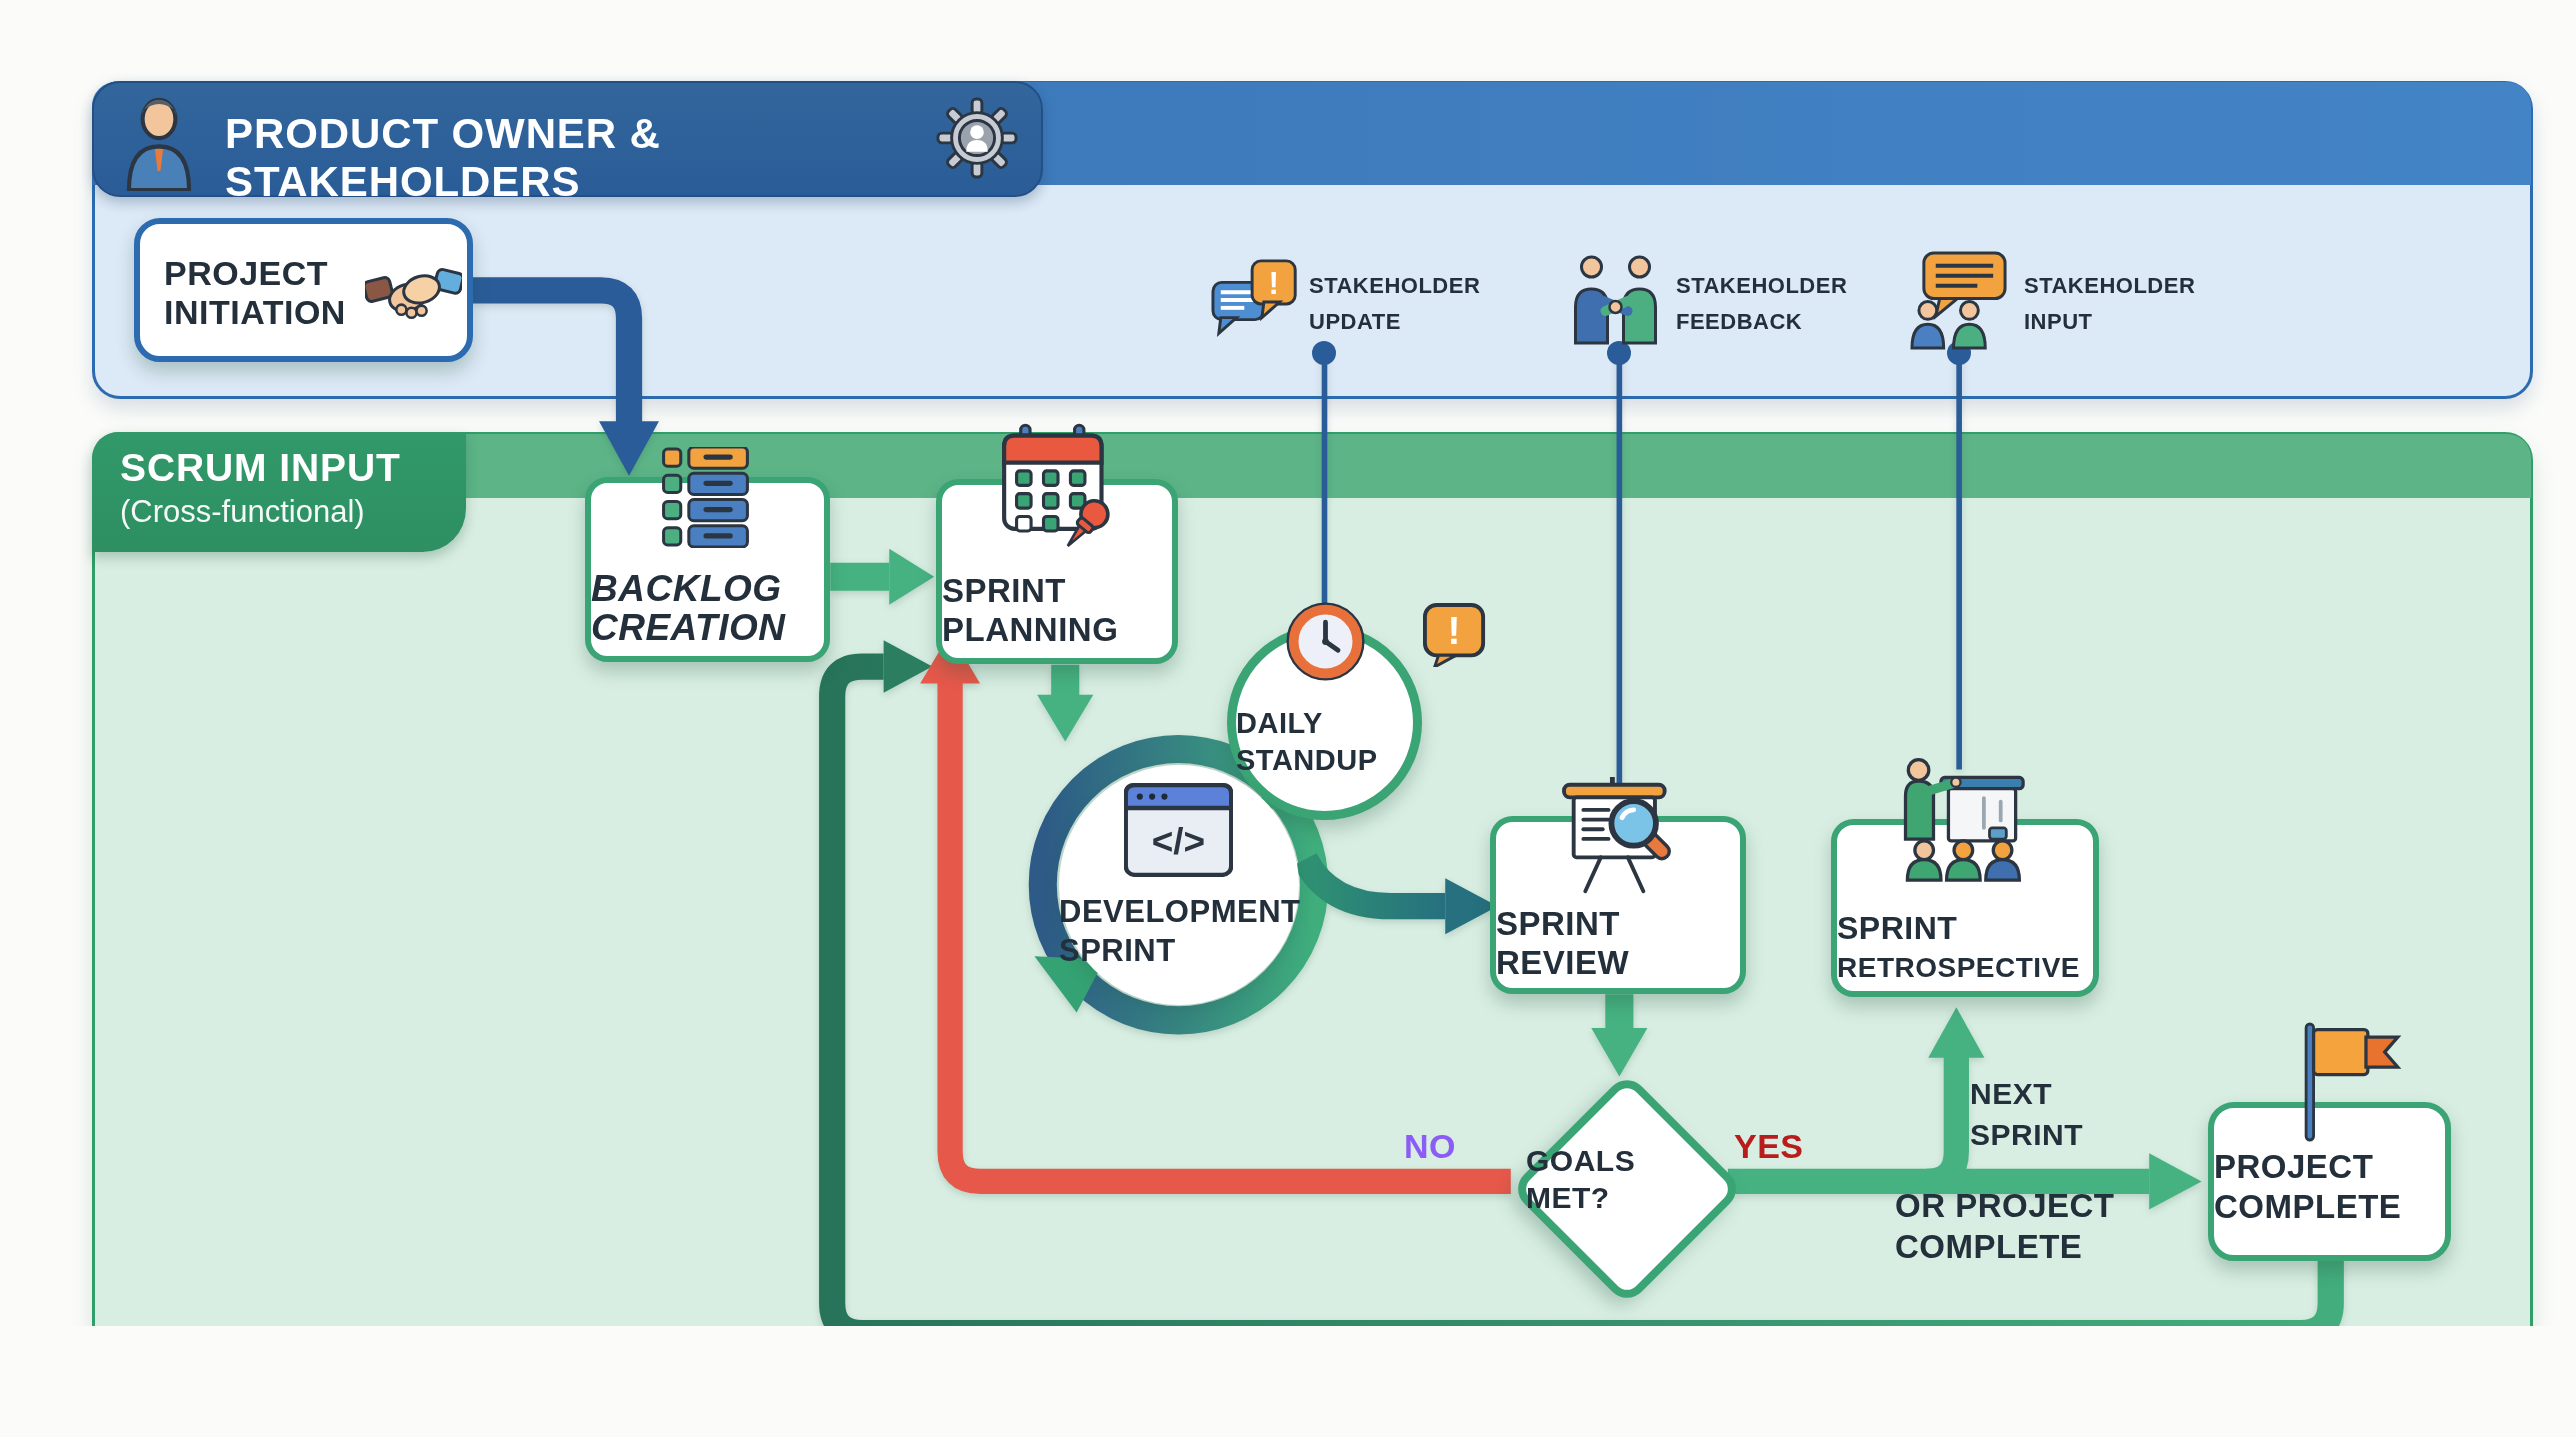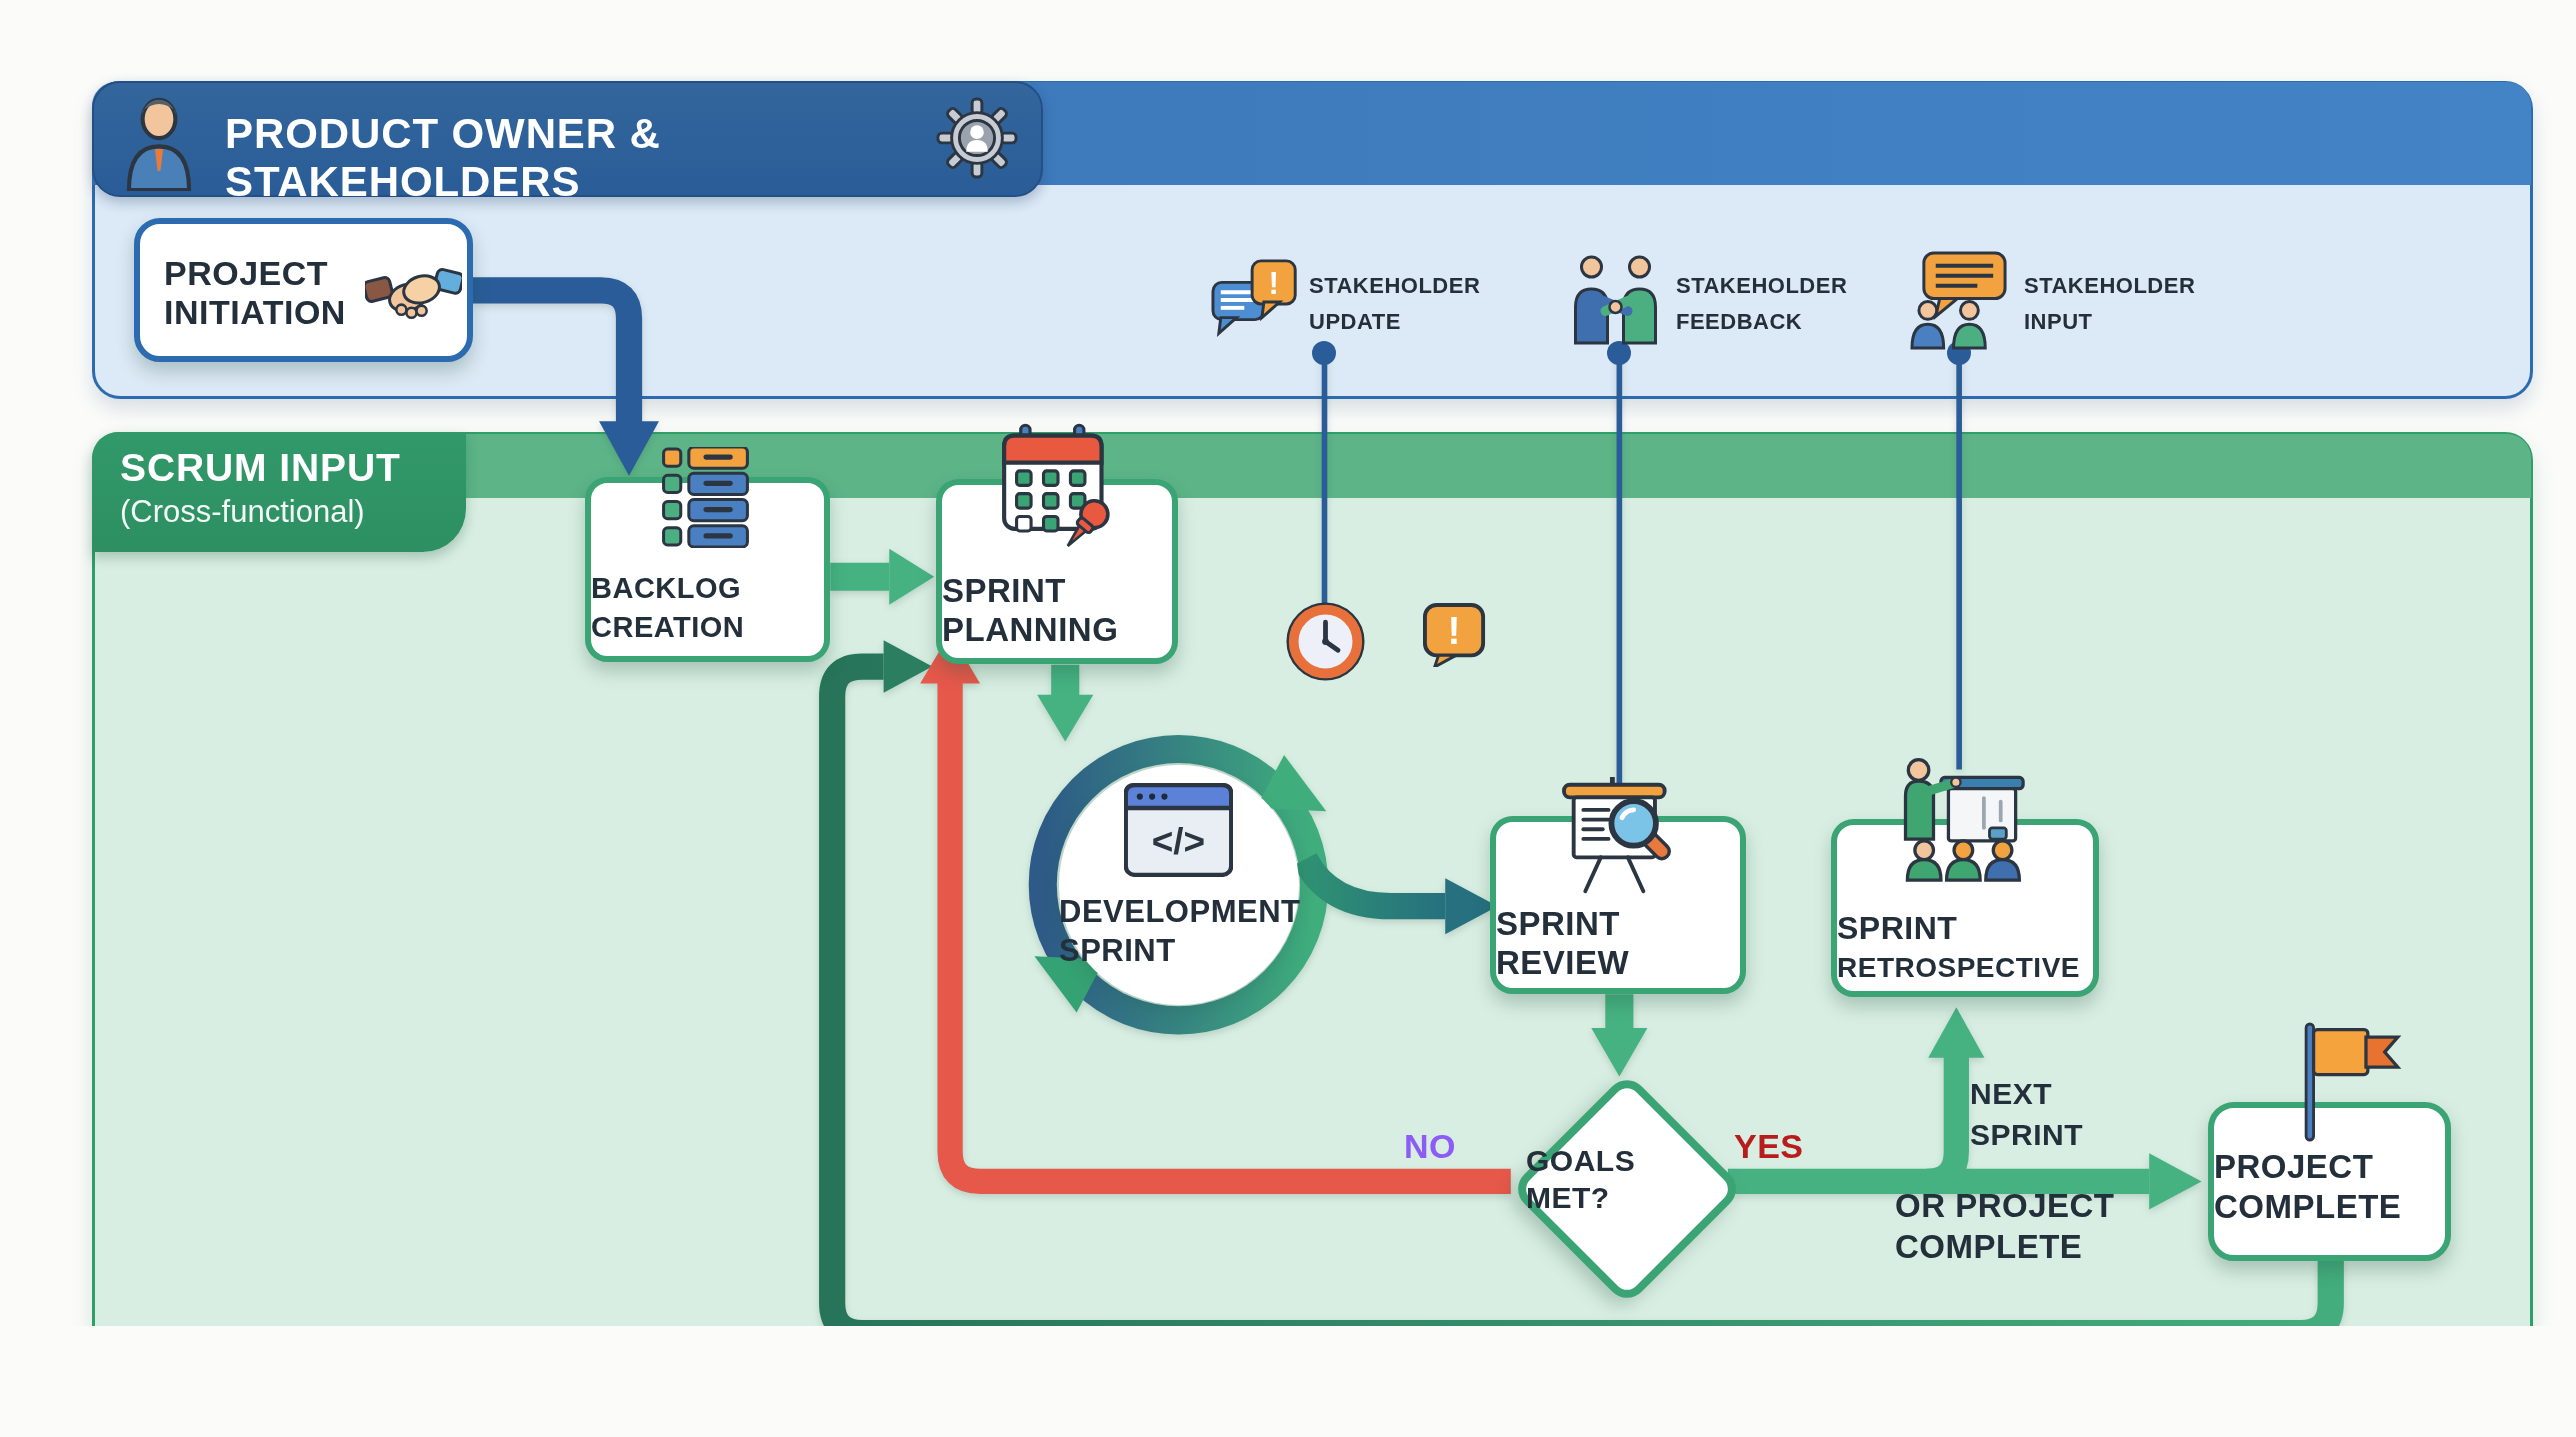--- a/index.html
+++ b/index.html
@@ -225,21 +225,21 @@
     <circle cx="64" cy="60" r="9" fill="#f2c59c" stroke="#2b3642" stroke-width="3"></circle>
     <path d="M48,98 Q48,74 64,74 Q80,74 80,98 Z" fill="#4caf82" stroke="#2b3642" stroke-width="3"></path>
   </svg>
   <div class="annot" style="left:2024px;top:268px;">
     <span class="l1">STAKEHOLDER</span>
     <span class="l2">INPUT</span>
   </div>
   <div class="dot" style="left:1947px;top:341px;"></div>
 
   <div class="node" style="left:585px;top:477px;width:245px;height:185px;">
-    <div class="ntext" style="padding-top:86px;font-size:29px;line-height:39px;">
+    <div class="ntext" style="padding-top:86px;font-size:37px;line-height:39px;font-style:italic;">
       <span class="l1">BACKLOG</span>
       <span class="l2">CREATION</span>
     </div>
   </div>
   <svg class="icon" style="left:661px;top:447px;" width="90" height="101" viewBox="0 0 88 100">
     <g stroke="#2b3642" stroke-width="3">
       <rect x="2" y="2" width="17" height="17" rx="4" fill="#f2a23e"></rect>
       <rect x="27" y="0" width="58" height="21" rx="5" fill="#f2a23e"></rect>
       <rect x="2" y="28" width="17" height="17" rx="4" fill="#4caf82"></rect>
       <rect x="27" y="26" width="58" height="21" rx="5" fill="#4a7fc1"></rect>
@@ -277,20 +277,26 @@
       <rect x="16" y="92" width="14" height="14" rx="3" fill="#ffffff"></rect>
         <rect x="42" y="92" width="14" height="14" rx="3"></rect>
     </g>
     <g transform="translate(86,96) rotate(40)">
       <circle cx="0" cy="-8" r="13" fill="#e8593f" stroke="#2b3642" stroke-width="3.5"></circle>
       <rect x="-8" y="2" width="16" height="8" rx="3" fill="#e8593f" stroke="#2b3642" stroke-width="3"></rect>
       <polygon points="0,32 -4,10 4,10" fill="#e8593f" stroke="#2b3642" stroke-width="2.5"></polygon>
     </g>
   </svg>
 
+  <div class="node circle" style="left:1227px;top:625px;width:195px;height:195px;border-width:9.4px;">
+    <div class="ntext" style="padding-top:71px;font-size:29px;line-height:37px;">
+      <span class="l1">DAILY</span>
+      <span class="l2">STANDUP</span>
+    </div>
+  </div>
   <svg class="icon" style="left:1285px;top:601px;" width="81" height="81" viewBox="0 0 84 84">
     <circle cx="42" cy="42" r="39" fill="none" stroke="#2b3642" stroke-width="3"></circle>
     <circle cx="42" cy="42" r="33" fill="#edf0f8" stroke="#e8703a" stroke-width="10"></circle>
     <line x1="42" y1="42" x2="42" y2="22" stroke="#2b3642" stroke-width="5" stroke-linecap="round"></line>
     <line x1="42" y1="42" x2="55" y2="51" stroke="#2b3642" stroke-width="5" stroke-linecap="round"></line>
     <circle cx="42" cy="42" r="3.5" fill="#2b3642"></circle>
   </svg>
   <svg class="icon" style="left:1423px;top:603px;" width="64" height="64" viewBox="0 0 66 66">
     <rect x="2" y="2" width="60" height="52" rx="12" fill="#f2a23e" stroke="#2b3642" stroke-width="4"></rect>
     <polygon points="16,54 34,54 12,66" fill="#f2a23e" stroke="#2b3642" stroke-width="3"></polygon>

